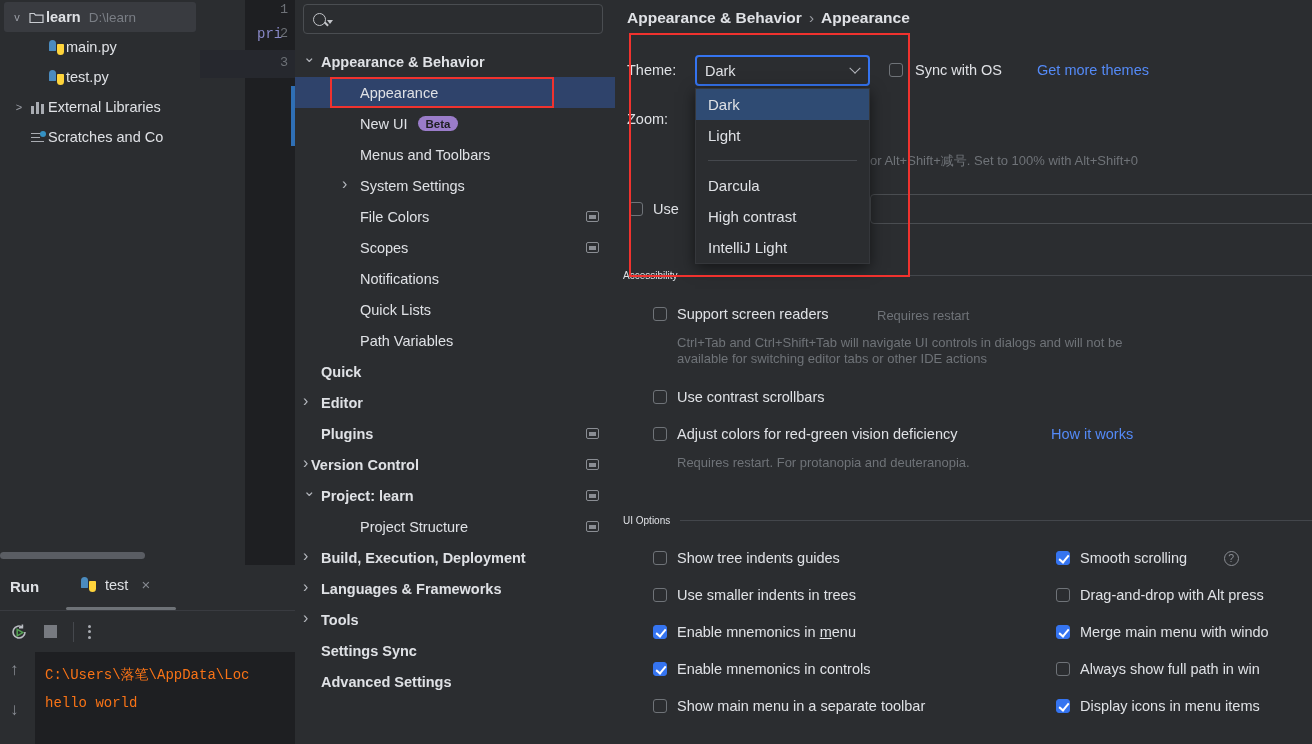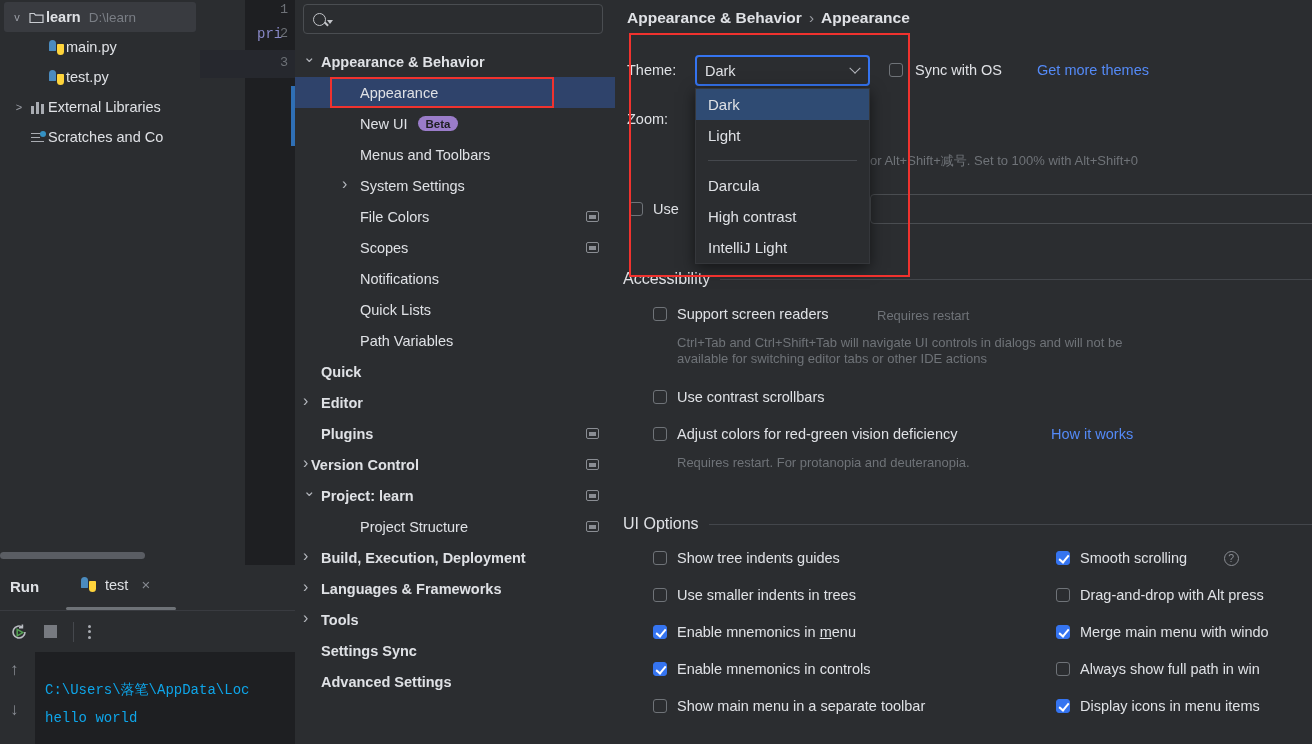--- a/index.html
+++ b/index.html
@@ -67,21 +67,21 @@
       background: #2b2d30; border-top: 1px solid #393b40; display: flex; align-items: center; }
   .rerun-ico { margin-left: 8px; width: 22px; height: 22px; position: relative; }
   .stop-ico { margin-left: 14px; width: 13px; height: 13px; background: #777a80; }
   .vsep { width: 1px; height: 20px; background: #45484d; margin-left: 16px; }
   .more-ico { margin-left: 14px; display: flex; flex-direction: column; gap: 2.5px; }
   .more-ico i { width: 3px; height: 3px; border-radius: 50%; background: #a9acb2; display: block; }
   .run-side { position: absolute; left: 0; top: 87px; width: 35px; height: 92px; background: #2b2d30; }
   .arrow-up, .arrow-down { position: absolute; left: 10px; color: #8b8f96; font-size: 17px; }
   .console { position: absolute; left: 35px; top: 87px; width: 260px; height: 92px;
      background: #1e1f22; font-family: "Liberation Mono", monospace; font-size: 14px;
-     color: #0ea5e9; padding: 24px 0 0 10px; line-height: 28px; white-space: nowrap; overflow: hidden; }
+     color: #f97316; padding: 9px 0 0 10px; line-height: 28px; white-space: nowrap; overflow: hidden; }
 
   
   .settings { position: absolute; left: 295px; top: 0; width: 1017px; height: 744px; background: #2b2d30; }
   .tree-pane { position: absolute; left: 0; top: 0; width: 320px; height: 744px; background: #2b2d30; }
   .search-box { position: absolute; left: 8px; top: 4px; width: 300px; height: 30px;
      border: 1px solid #4a4d51; border-radius: 4px; background: #2b2d30; display: flex; align-items: center; }
   .mag { margin-left: 9px; width: 13px; height: 13px; border: 1.6px solid #c3c5c9; border-radius: 50%;
         position: relative; }
   .mag::after { content: ''; position: absolute; width: 5px; height: 1.6px; background: #c3c5c9;
         transform: rotate(45deg); right: -4px; bottom: 0px; }
@@ -127,21 +127,21 @@
 
   .cb { position: absolute; width: 14px; height: 14px; border: 1.5px solid #6f7378;
      border-radius: 3px; background: transparent; }
   .cb.on { background: #3574f0; border-color: #3574f0; }
   .cb.on::after { content: ''; position: absolute; left: 3.6px; top: 0.6px; width: 4px; height: 8px;
      border-right: 2px solid #fff; border-bottom: 2px solid #fff; transform: rotate(40deg); }
 
   .link { position: absolute; font-size: 14.5px; color: #548af7; cursor: pointer; }
 
   .sect { position: absolute; display: flex; align-items: center; width: 690px; }
-  .sect-t { font-size: 16px; color: #dfe1e5; white-space: nowrap; }
+  .sect-t { font-size: 10px; color: #dfe1e5; white-space: nowrap; }
   .sect-line { flex: 1; height: 1px; background: #43464b; margin-left: 10px; }
 
   .help-ico { position: absolute; width: 15px; height: 15px; border: 1.4px solid #8a8d93;
      border-radius: 50%; font-size: 10.5px; color: #8a8d93; text-align: center; line-height: 13px; }
 
   .hint { position: absolute; font-size: 13px; color: #6f7378; white-space: nowrap; }
   .u { text-decoration: underline; }
 </style>
 </head>
 <body>

